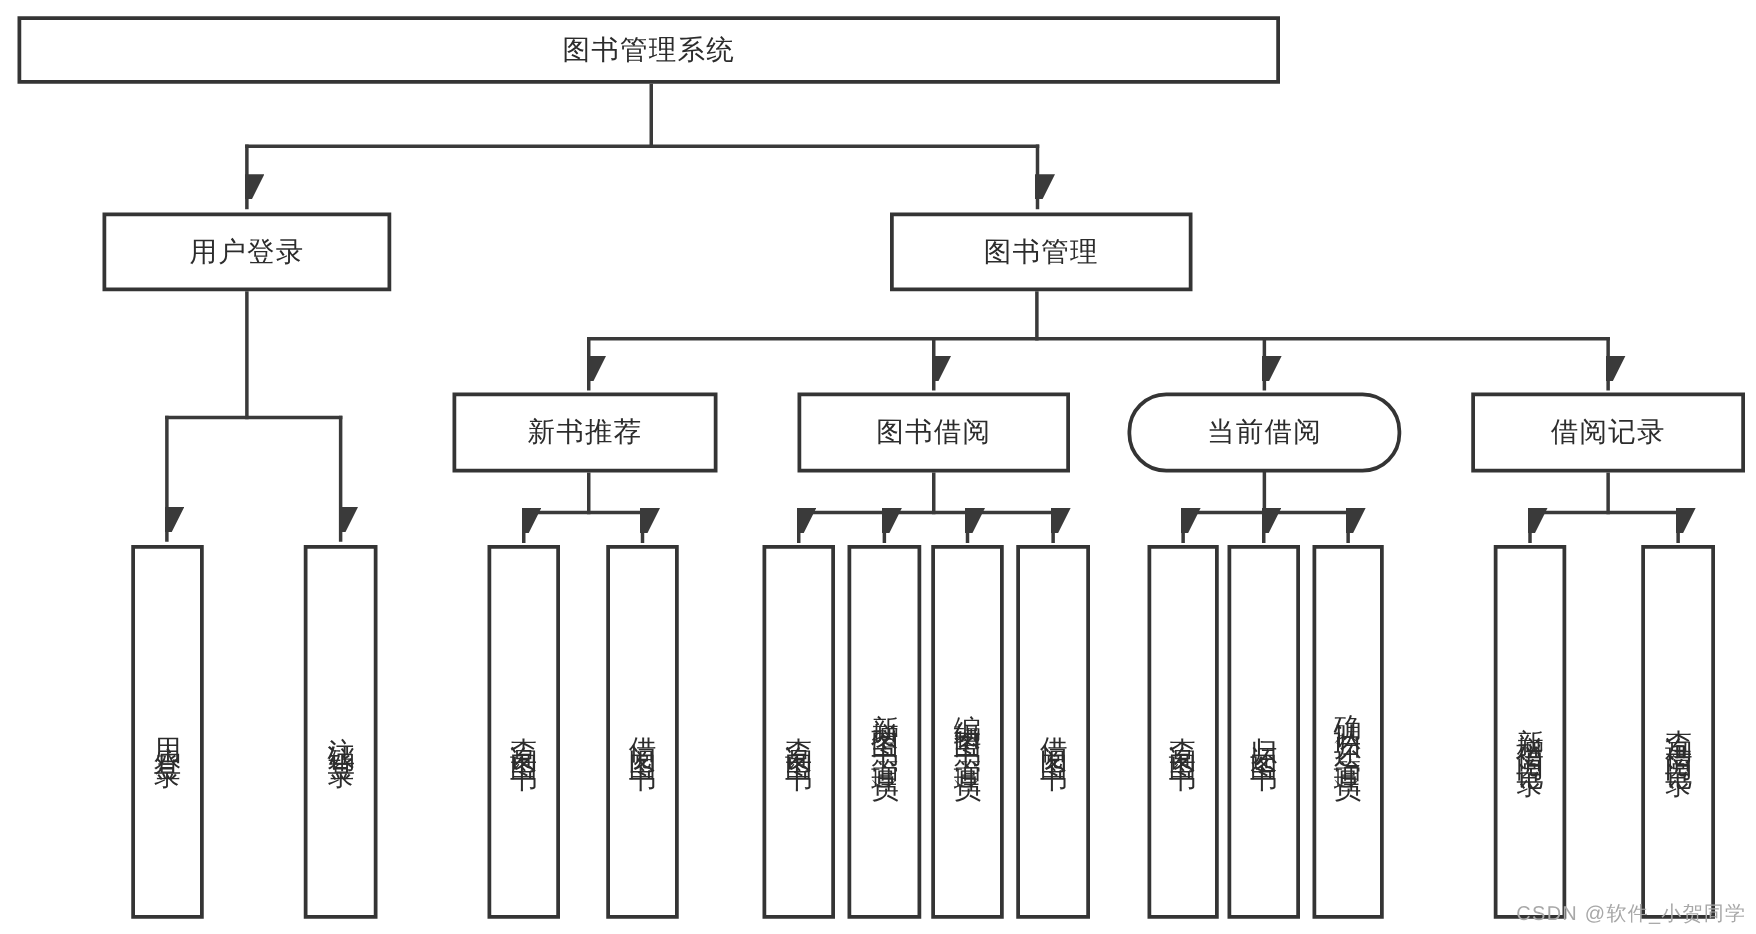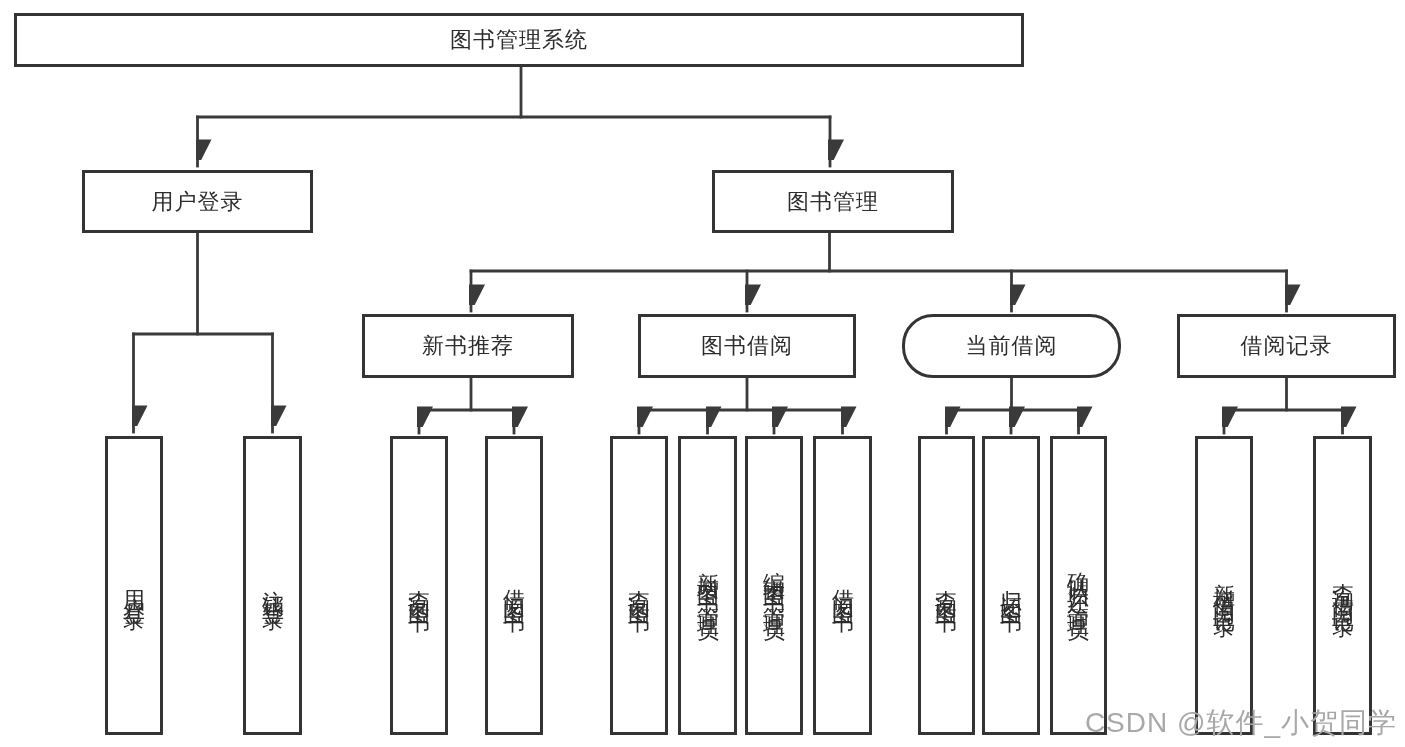--- a/index.html
+++ b/index.html
@@ -53,21 +53,21 @@
   .lf-bb-borrow{left:813px;width:59px;}
   .lf-cb-query{left:918px;width:57px;}
   .lf-cb-return{left:982px;}
   .lf-cb-confirm{left:1050px;width:57px;}
   .lf-br-add{left:1195px;}
   .lf-br-query{left:1313px;width:59px;}
 
   .watermark{
     position:absolute;
     right:8px;bottom:5px;
-    font-size:28px;
+    font-size:16px;
     color:var(--watermark,#a8a8a8);
     letter-spacing:1px;
     white-space:nowrap;
   }
 </style>
 </head>
 <body>
 
 <div class="canvas">
 

